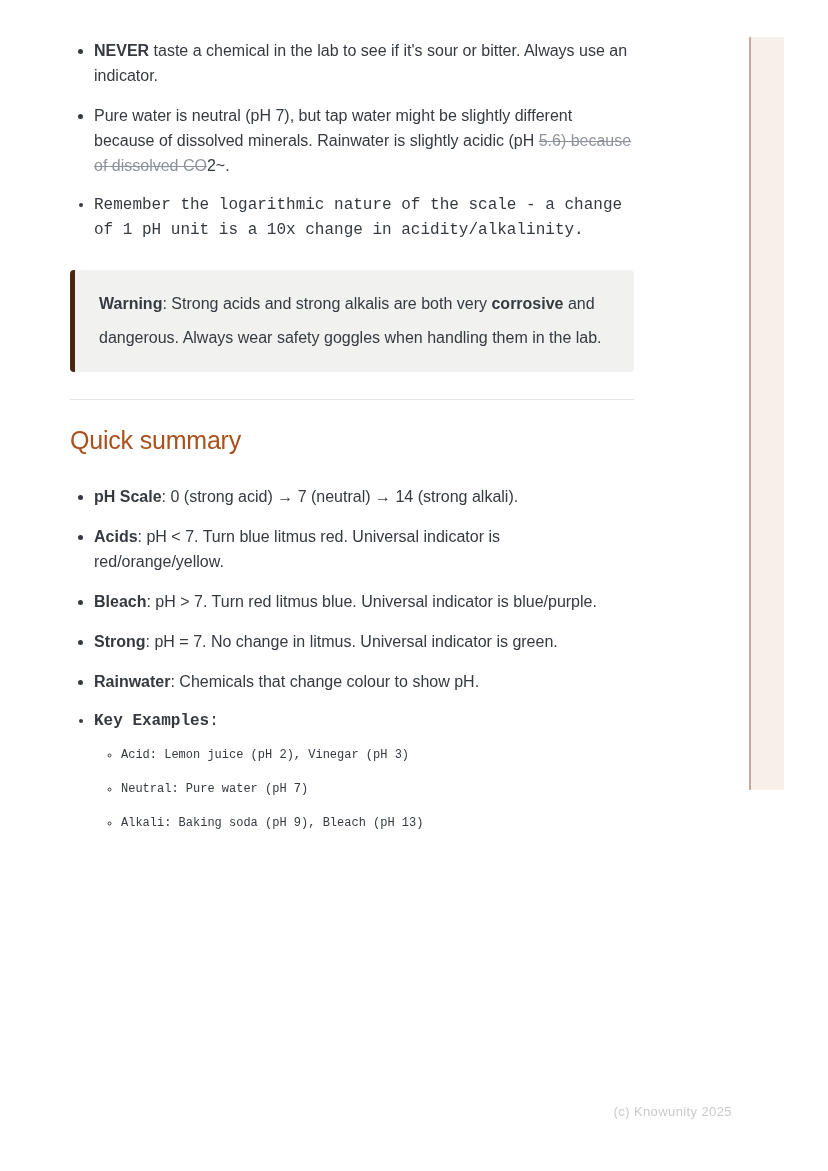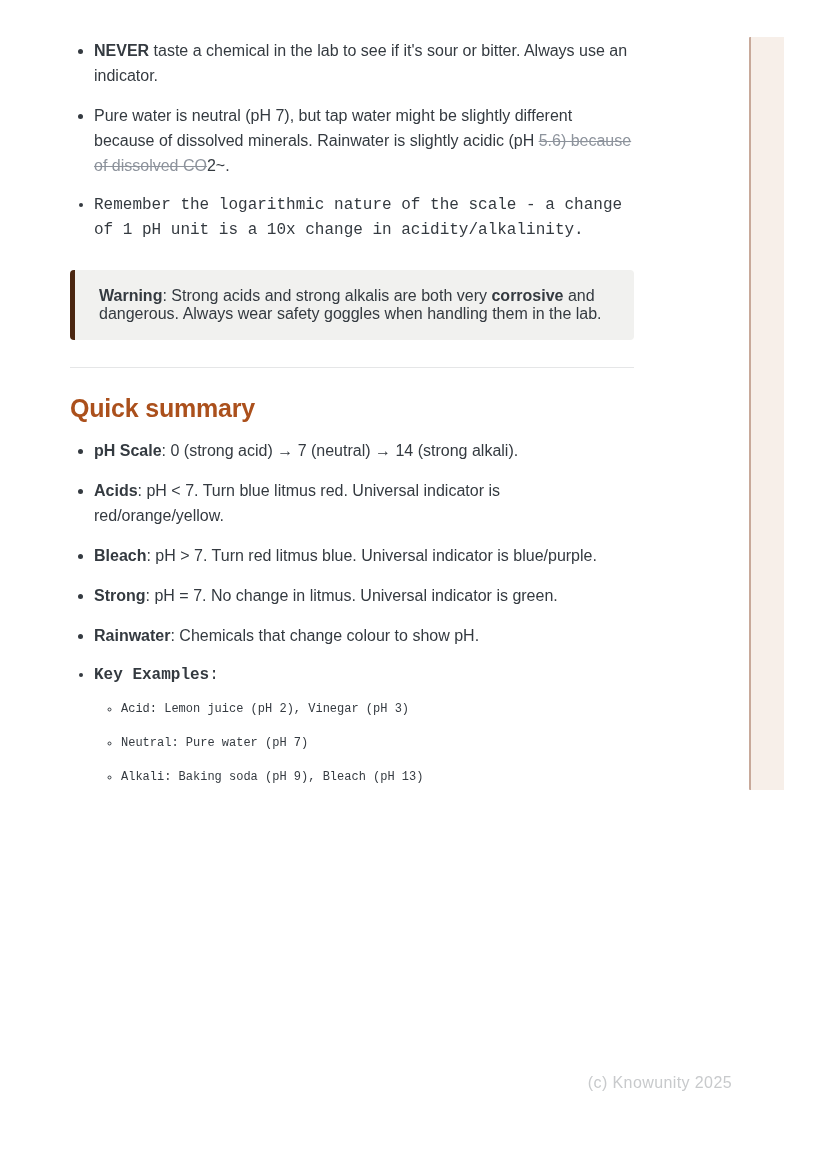--- a/index.html
+++ b/index.html
@@ -41,35 +41,35 @@
 
   .callout {
     margin-top: 27px;
     background: var(--warning-bg, #f1f1ef);
     border-left: 5px solid var(--warning-border, #4a2610);
     border-radius: 4px;
     padding: 17px 28px 17px 24px;
   }
   .callout p {
     font-size: 16px;
-    line-height: 18px;
+    line-height: 34px;
   }
 
   .divider {
     border: none;
     border-top: 1px solid var(--divider, #e5e6e7);
     margin-top: 27px;
   }
 
   .section-heading {
     margin-top: 25px;
-    margin-bottom: 14px;
+    margin-bottom: 28px;
     font-size: 25px;
     line-height: 31px;
-    font-weight: 700;
+    font-weight: 400;
     letter-spacing: -0.2px;
     color: var(--heading-accent, #ab501c);
   }
 
   .sub {
     list-style: circle outside;
     padding-left: 27px;
     margin-top: 9px;
   }
   .sub > li {
@@ -86,22 +86,22 @@
     width: 42px;
     height: 753px;
     background: var(--strip-bg, #f7efe9);
     border-left: 2px solid var(--strip-edge, #c8a99a);
     border-radius: 1px;
   }
 
   .footer {
     position: absolute;
     right: 52px;
-    top: 1074px;
-    font-size: 16px;
+    top: 1104px;
+    font-size: 13px;
     letter-spacing: 0.4px;
     color: var(--footer-text, #c8cacc);
     text-align: center;
   }
 </style>
 </head>
 <body>
 
 <div class="page">
 

